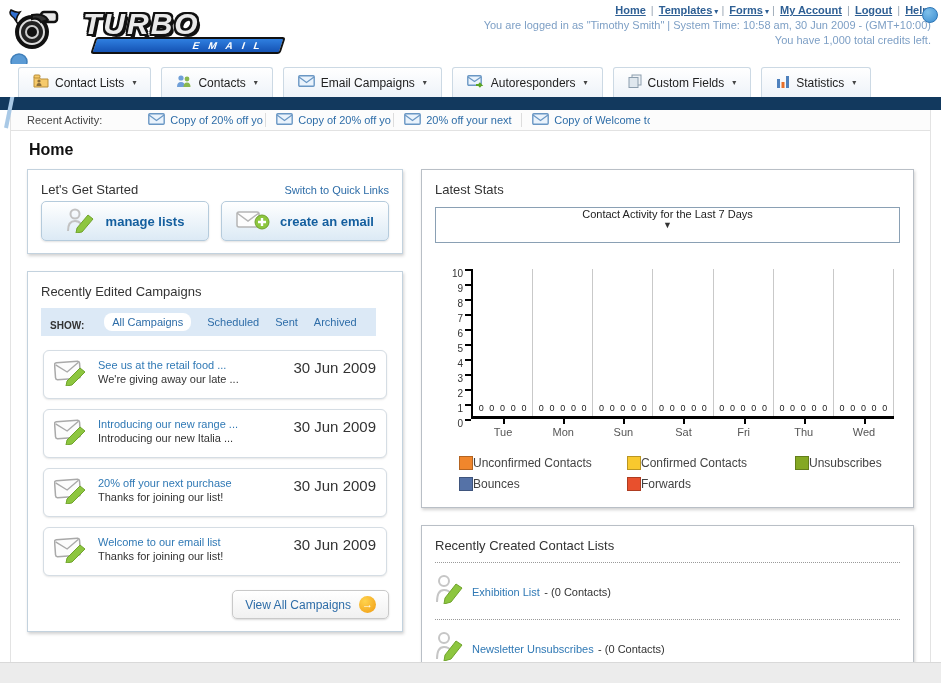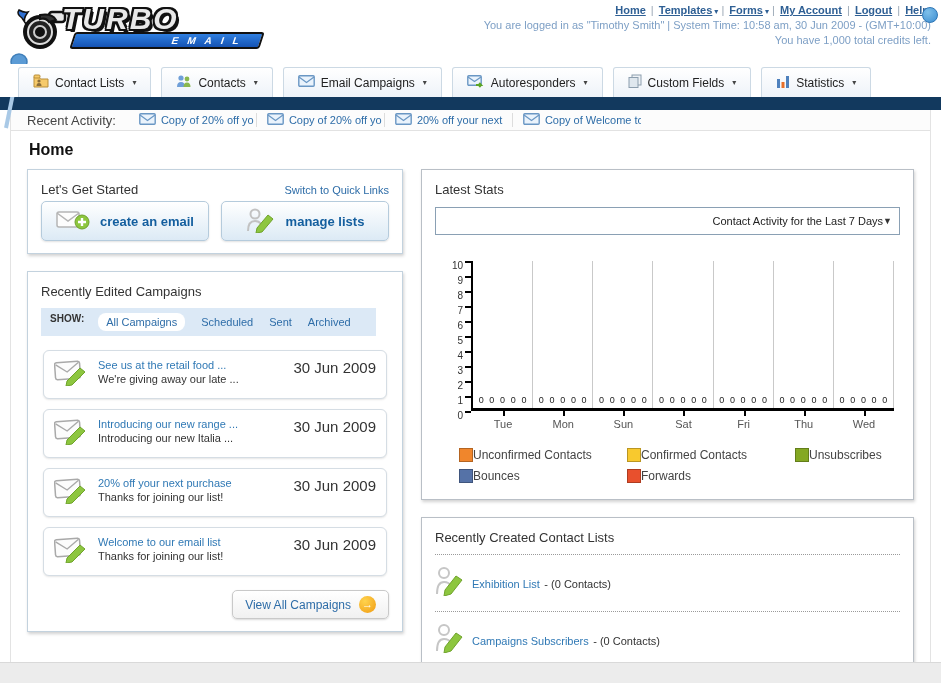--- a/index.html
+++ b/index.html
@@ -2,21 +2,21 @@
 <html><head>
 <meta charset="utf-8">
 <style>
   * { margin:0; padding:0; box-sizing:border-box; }
   html,body { background:#fff; }
   body { font-family:"Liberation Sans", sans-serif; color:#333; }
   .page { position:relative; width:941px; height:683px; background:#fff; overflow:hidden; }
 
   
   .header { position:relative; height:64px; background:#fff; }
-  .logo { position:absolute; left:16px; top:4px; display:flex; align-items:flex-start; cursor:pointer; }
+  .logo { position:absolute; left:8px; top:4px; display:flex; align-items:center; cursor:pointer;gap:29px; }
   .logo-turbo { margin-right:-6px; }
   .logo-block { display:flex; flex-direction:column; }
   .logo-title { font-size:30px; font-weight:bold; font-style:italic; letter-spacing:2px; color:#e9e9e9;
     text-shadow:-2px -2px 0 #111, 2px -2px 0 #111, -2px 2px 0 #111, 2px 2px 0 #111, 0 -2px 0 #111, 0 2px 0 #111, -2px 0 0 #111, 2px 0 0 #111, 3px 3px 0 #111;
     line-height:30px; }
   .logo-band { margin-top:-2px; margin-left:10px; width:190px; background:linear-gradient(#2f7fe0,#1553b4); border:2px solid #111;
     border-radius:3px; transform:skewX(-18deg); color:#fff; font-size:10px; font-weight:bold; letter-spacing:9px;
     text-align:right; padding:1px 12px 1px 4px; }
   .top-right { position:absolute; right:10px; top:4px; text-align:right; }
   .top-links { font-size:11px; color:#9aa7b5; }
@@ -31,21 +31,21 @@
   .tabs { position:relative; height:33px; padding-left:18px; display:flex; align-items:flex-end; background:#fff; }
   .tab { display:flex; align-items:center; gap:6px; height:30px; padding:0 14px; margin-right:10px;
     background:linear-gradient(#ffffff,#eef3f9); border:1px solid #ccd9e4; border-bottom:none;
     border-radius:3px 3px 0 0; font-size:12px; color:#222; cursor:pointer; white-space:nowrap; }
   .tab .dd { font-size:8px; color:#444; margin-left:2px; }
   .navy-bar { height:13px; background:#12395e; }
 
   
   .frame { margin:0 10px; border-left:1px solid #e3e3e3; border-right:1px solid #e3e3e3; background:#fff; height:616px; }
   .activity { display:flex; align-items:center; height:21px; padding:0 16px; border-bottom:1px solid #e2e2e2; background:#fcfcfc; }
-  .activity-label { font-size:13px; color:#444; margin-right:13px; }
+  .activity-label { font-size:11px; color:#444; margin-right:36px; }
   .activity-item { display:flex; align-items:center; gap:5px; font-size:11px; color:#2e6da8; cursor:pointer;
     padding:0 10px; border-right:1px solid #ddd; max-width:128px; overflow:hidden; white-space:nowrap; }
   .activity-item:last-child { border-right:none; }
 
   
   .content { padding:6px 16px 0 16px; }
   .page-title { font-size:16px; font-weight:bold; color:#111; margin:4px 0 10px 2px; }
   .columns { display:flex; gap:18px; align-items:flex-start; }
   .col-left { width:376px; flex:none; }
   .col-right { flex:1; }
@@ -56,40 +56,40 @@
 
   
   .gs-head { display:flex; justify-content:space-between; align-items:center; margin-bottom:4px; }
   .link { color:#2e6da8; font-size:11px; text-decoration:none; cursor:pointer; }
   .gs-buttons { display:flex; gap:12px; }
   .gs-btn { flex:1; height:40px; display:flex; align-items:center; justify-content:center; gap:10px;
     background:linear-gradient(#ffffff,#dceaf5); border:1px solid #b5cbdc; border-radius:5px;
     font-size:13px; font-weight:bold; color:#135e9e; cursor:pointer; box-shadow:0 1px 2px rgba(0,0,0,0.12); }
 
   
-  .show-bar { display:flex; align-items:flex-start; gap:14px; background:#dce9f6; padding:5px 9px; margin:9px 13px 14px 0; }
+  .show-bar { display:flex; align-items:flex-end; gap:20px; background:#dce9f6; padding:5px 9px; margin:9px 13px 14px 0; }
   .show-label { font-size:10px; font-weight:bold; color:#333; }
   .filter { font-size:11px; color:#2e6da8; cursor:pointer; }
   .filter.active { background:#fff; border-radius:8px; padding:3px 8px; }
   .camp-card { display:flex; align-items:flex-start; gap:10px; border:1px solid #d5dde4; border-radius:6px;
     box-shadow:0 1px 2px rgba(0,0,0,0.10); padding:8px 10px; margin:0 2px 10px 2px; cursor:pointer; background:#fff; }
   .camp-texts { flex:1; }
   .camp-title { font-size:11px; color:#3079b5; cursor:pointer; }
   .camp-sub { font-size:11px; color:#333; margin-top:2px; }
   .camp-date { font-size:15px; color:#333; white-space:nowrap; }
   .panel-btn-row { display:flex; justify-content:flex-end; margin-top:14px; }
   .pill-btn { display:inline-flex; align-items:center; gap:8px; background:linear-gradient(#ffffff,#f1f1f1);
     border:1px solid #c9c9c9; border-radius:5px; padding:5px 12px; font-size:12px; color:#2e6da8; cursor:pointer;
     box-shadow:0 1px 2px rgba(0,0,0,0.15); }
   .arrow-circle { width:17px; height:17px; border-radius:50%; background:radial-gradient(circle at 35% 30%, #ffd34d, #f09b12);
     color:#fff; font-size:11px; font-weight:bold; display:flex; align-items:center; justify-content:center; line-height:1; }
 
   
-  .stats-select { margin-top:10px; display:flex; align-items:center; justify-content:flex-end;
-    border:1px solid #8aa0b4; background:#fff; height:28px; padding:0 7px; font-size:11px; color:#222; cursor:pointer; }
+  .stats-select { margin-top:10px; display:flex; align-items:center; justify-content:flex-start;
+    border:1px solid #8aa0b4; background:#fff; height:36px; padding:0 7px; font-size:11px; color:#222; cursor:pointer;flex-direction:column; }
   .stats-select .dd { font-size:9px; color:#333; }
   .chart-wrap { margin:26px 6px 8px 6px; }
   .chart { display:flex; }
   .y-axis { position:relative; width:30px; height:150px; flex:none; }
   .y-axis .ylab { position:absolute; right:8px; font-size:10px; color:#333; transform:translateY(5px); }
   .y-axis .ytick { position:absolute; right:0; width:6px; height:2px; background:#000; transform:translateY(1px); }
   .plot { flex:1; position:relative; height:150px; border-left:2px solid #000; border-bottom:3px solid #000; display:flex; }
   .group { flex:1; position:relative; border-right:1px solid #c9c9c9; }
   .zeros { position:absolute; left:0; right:0; bottom:3px; display:flex; justify-content:space-evenly;
     font-size:9px; color:#222; }
@@ -245,38 +245,38 @@
 
         <div class="col-left">
           <div class="panel">
             <div class="gs-head">
               <span class="panel-title">Let's Get Started</span>
               <a class="link">Switch to Quick Links</a>
             </div>
             <div class="gs-buttons">
               <div class="gs-btn">
                 <span>
+                  <svg width="30" height="26" viewBox="0 0 30 26">
+                    <circle cx="9" cy="7" r="4.5" fill="none" stroke="#c2c2c2" stroke-width="2"></circle>
+                    <path d="M2 24 Q2 14 9 14 Q13 14 15 17" fill="none" stroke="#c2c2c2" stroke-width="2"></path>
+                    <path d="M11 21 L22 8 L27 12 L16 25 L10 26 Z" fill="#8dc63f" stroke="#6fa32b" stroke-width="1"></path>
+                  </svg>
+                </span>
+                <span>manage lists</span>
+              </div>
+              <div class="gs-btn">
+                <span>
                   <svg width="34" height="24" viewBox="0 0 34 24">
                     <rect x="1" y="4" width="22" height="15" rx="2" fill="#fdfdfd" stroke="#b5b5b5" stroke-width="1.5"></rect>
                     <path d="M1 5 L12 13 L23 5" fill="none" stroke="#b5b5b5" stroke-width="1.5"></path>
                     <circle cx="26" cy="14" r="7" fill="#8dc63f" stroke="#6fa32b"></circle>
                     <path d="M26 10 v8 M22 14 h8" stroke="#fff" stroke-width="2.4"></path>
                   </svg>
                 </span>
                 <span>create an email</span>
-              </div>
-              <div class="gs-btn">
-                <span>
-                  <svg width="30" height="26" viewBox="0 0 30 26">
-                    <circle cx="9" cy="7" r="4.5" fill="none" stroke="#c2c2c2" stroke-width="2"></circle>
-                    <path d="M2 24 Q2 14 9 14 Q13 14 15 17" fill="none" stroke="#c2c2c2" stroke-width="2"></path>
-                    <path d="M11 21 L22 8 L27 12 L16 25 L10 26 Z" fill="#8dc63f" stroke="#6fa32b" stroke-width="1"></path>
-                  </svg>
-                </span>
-                <span>manage lists</span>
               </div>
             </div>
           </div>
 
           <div class="panel">
             <div class="panel-title">Recently Edited Campaigns</div>
             <div class="show-bar">
               <span class="show-label">SHOW:</span>
               <span id="campaign-filters" style="display:flex;gap:16px;align-items:center;">
                   <span class="filter active">All Campaigns</span>
@@ -489,21 +489,21 @@
                     </svg></span>
                   <span><a class="cl-name">Exhibition List</a> <span class="cl-detail">- (0 Contacts)</span></span>
                 </div>
                 <div class="cl-sep"></div>
                 <div class="cl-item">
                   <span><svg width="28" height="30" viewBox="0 0 28 30">
                       <circle cx="9" cy="7" r="5" fill="none" stroke="#c6c6c6" stroke-width="2"></circle>
                       <path d="M2 28 Q2 16 9 16 Q14 16 16 20" fill="none" stroke="#c6c6c6" stroke-width="2"></path>
                       <path d="M10 24 L21 10 L27 14 L16 28 L9 30 Z" fill="#8dc63f" stroke="#6fa32b"></path>
                     </svg></span>
-                  <span><a class="cl-name">Campaigns Subscribers</a> <span class="cl-detail">- (0 Contacts)</span></span>
+                  <span><a class="cl-name">Newsletter Unsubscribes</a> <span class="cl-detail">- (0 Contacts)</span></span>
                 </div>
                 <div class="cl-sep"></div>
               </div>
             <div class="panel-btn-row">
               <span class="pill-btn">
                 
                 
               </span>
             </div>
           </div>

